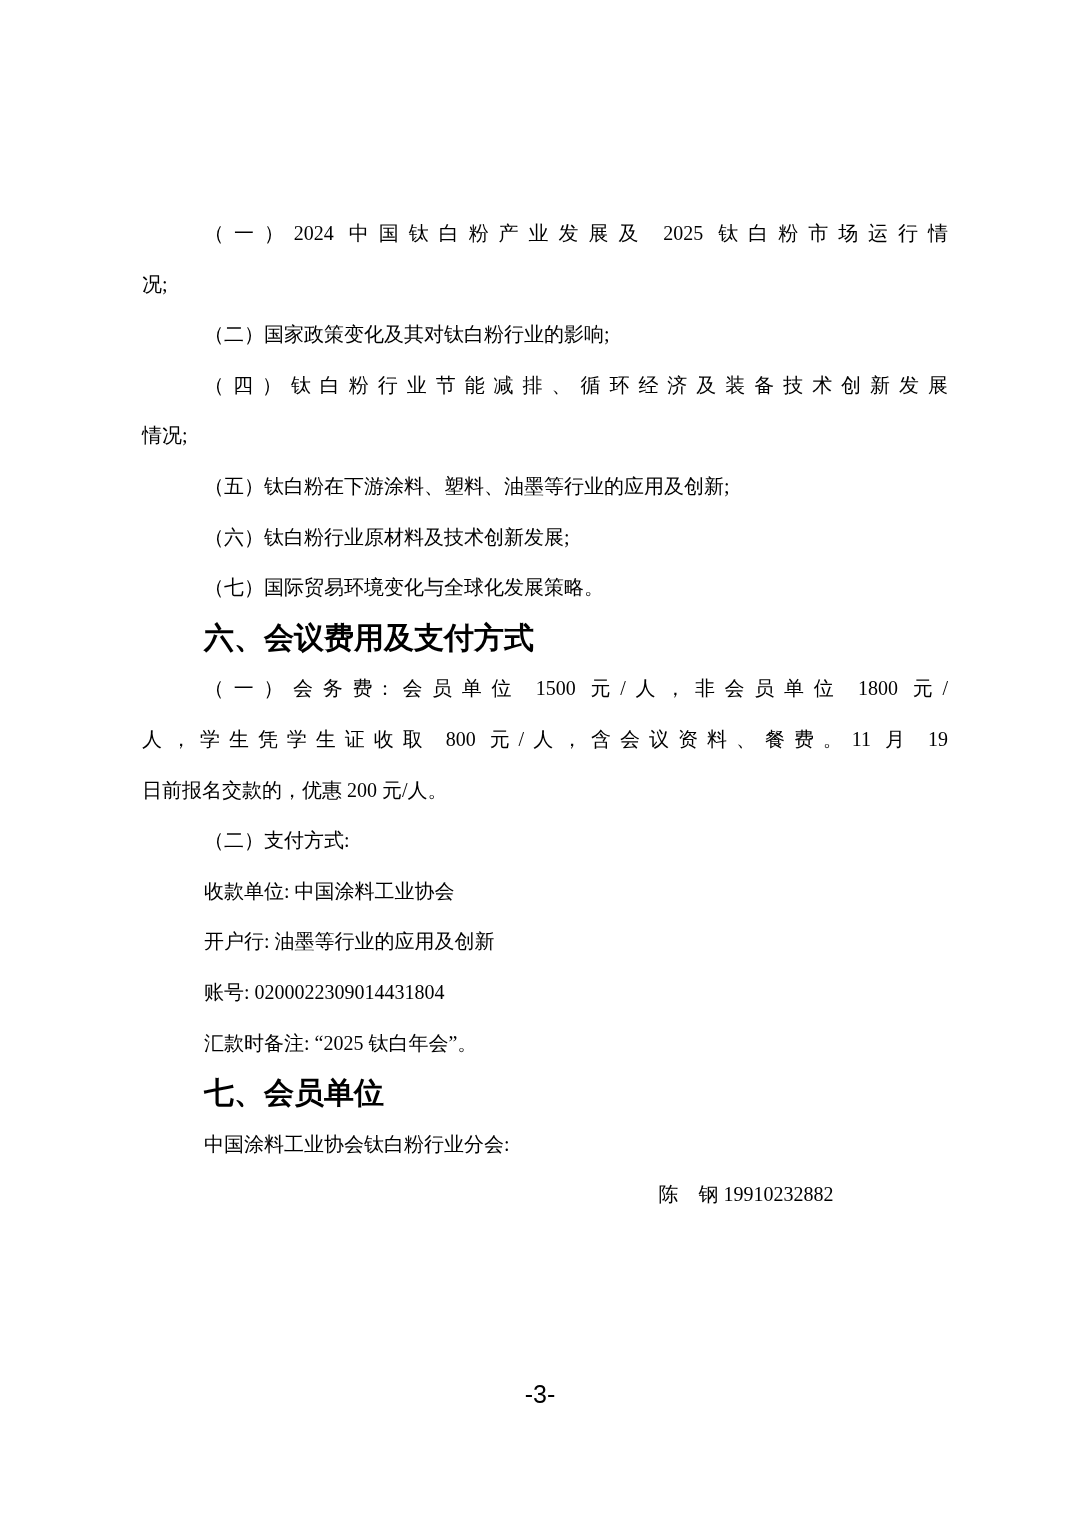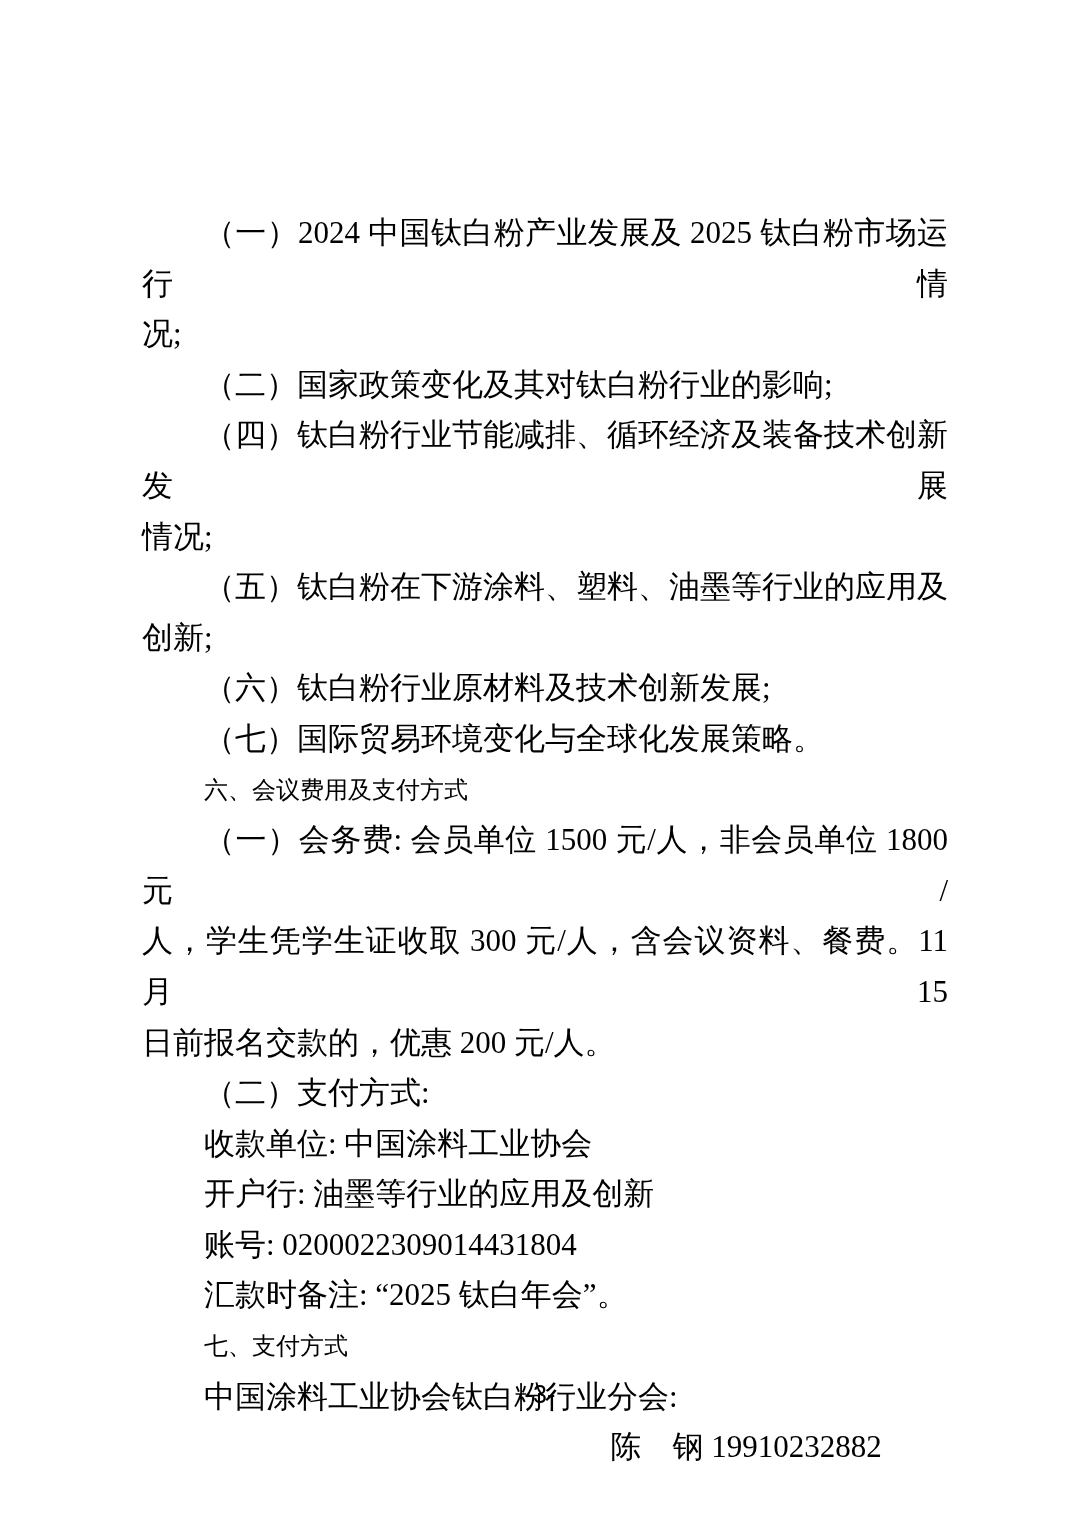--- a/index.html
+++ b/index.html
@@ -16,32 +16,32 @@
     font-family: "Liberation Serif", serif;
     overflow: hidden;
   }
   .doc-content {
     position: absolute;
     left: 142px;
     top: 208px;
     width: 806px;
   }
   .doc-line {
-    font-size: 31px;
+    font-size: 20px;
     line-height: 50.6px;
     white-space: pre-wrap;
     text-align: left;
   }
   .doc-line.indent {
     text-indent: 62px;
   }
   .doc-line.heading {
     font-family: "Liberation Sans", sans-serif;
-    font-weight: 400;
-    font-size: 24px;
+    font-weight: 700;
+    font-size: 30px;
   }
   .doc-line.stretch {
     text-align: justify;
     text-align-last: justify;
   }
   .doc-line.contact {
     padding-left: 402px;
     text-align: center;
   }
   .page-footer {
@@ -63,25 +63,25 @@
       <div class="doc-line indent stretch">（一）2024 中国钛白粉产业发展及 2025 钛白粉市场运行情</div>
       <div class="doc-line">况;</div>
       <div class="doc-line indent">（二）国家政策变化及其对钛白粉行业的影响;</div>
       <div class="doc-line indent stretch">（四）钛白粉行业节能减排、循环经济及装备技术创新发展</div>
       <div class="doc-line">情况;</div>
       <div class="doc-line indent">（五）钛白粉在下游涂料、塑料、油墨等行业的应用及创新;</div>
       <div class="doc-line indent">（六）钛白粉行业原材料及技术创新发展;</div>
       <div class="doc-line indent">（七）国际贸易环境变化与全球化发展策略。</div>
       <div class="doc-line indent heading">六、会议费用及支付方式</div>
       <div class="doc-line indent stretch">（一）会务费: 会员单位 1500 元/人，非会员单位 1800 元/</div>
-      <div class="doc-line stretch">人，学生凭学生证收取 300 元/人，含会议资料、餐费。11 月 15</div>
+      <div class="doc-line stretch">人，学生凭学生证收取 800 元/人，含会议资料、餐费。11 月 19</div>
       <div class="doc-line">日前报名交款的，优惠 200 元/人。</div>
       <div class="doc-line indent">（二）支付方式:</div>
       <div class="doc-line indent">收款单位: 中国涂料工业协会</div>
       <div class="doc-line indent">开户行: 油墨等行业的应用及创新</div>
       <div class="doc-line indent">账号: 0200022309014431804</div>
       <div class="doc-line indent">汇款时备注: “2025 钛白年会”。</div>
-      <div class="doc-line indent heading">七、支付方式</div>
+      <div class="doc-line indent heading">七、会员单位</div>
       <div class="doc-line indent">中国涂料工业协会钛白粉行业分会:</div>
       <div class="doc-line contact">陈　钢 19910232882</div>
     </div>
   <div class="page-footer">-3-</div>
 </div>
 
 </body></html>

